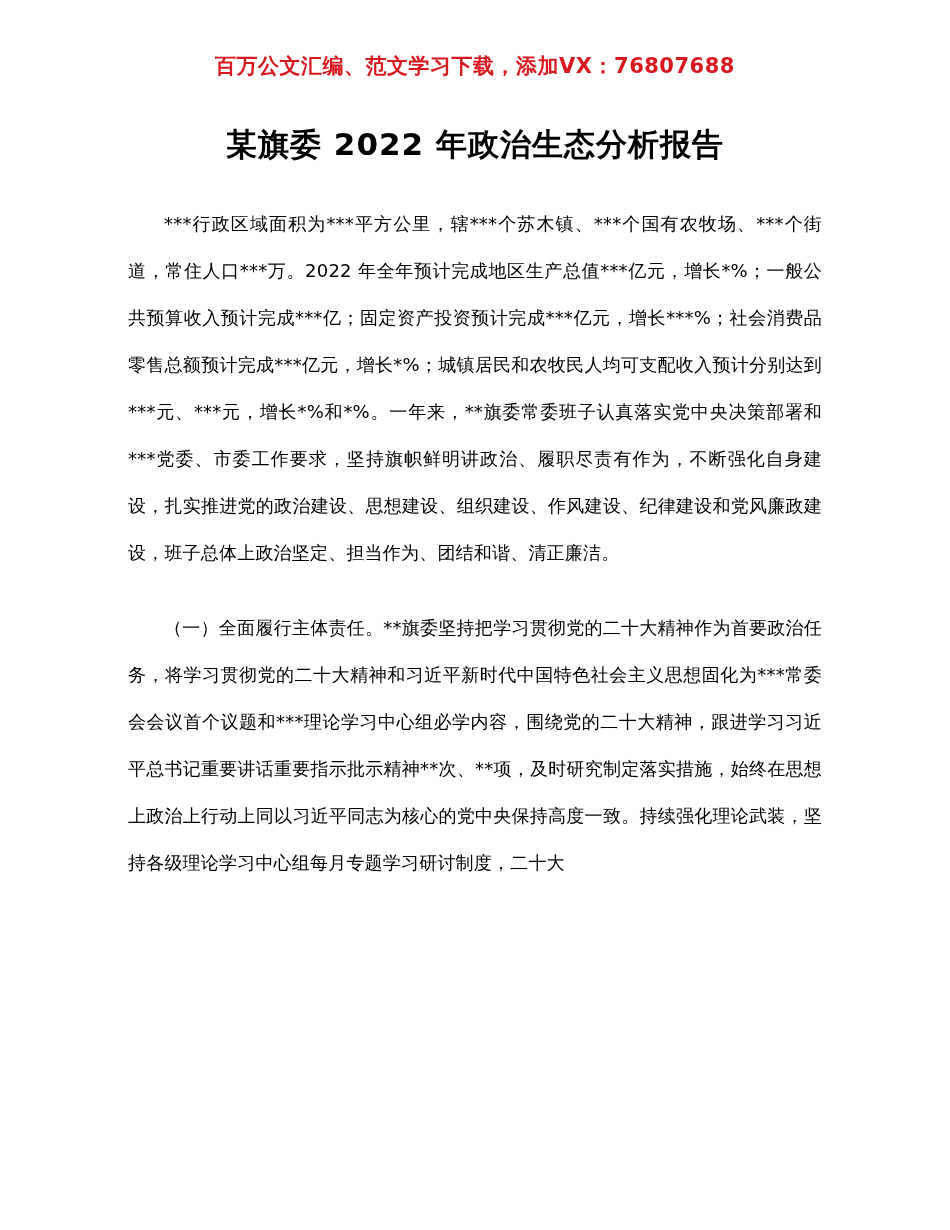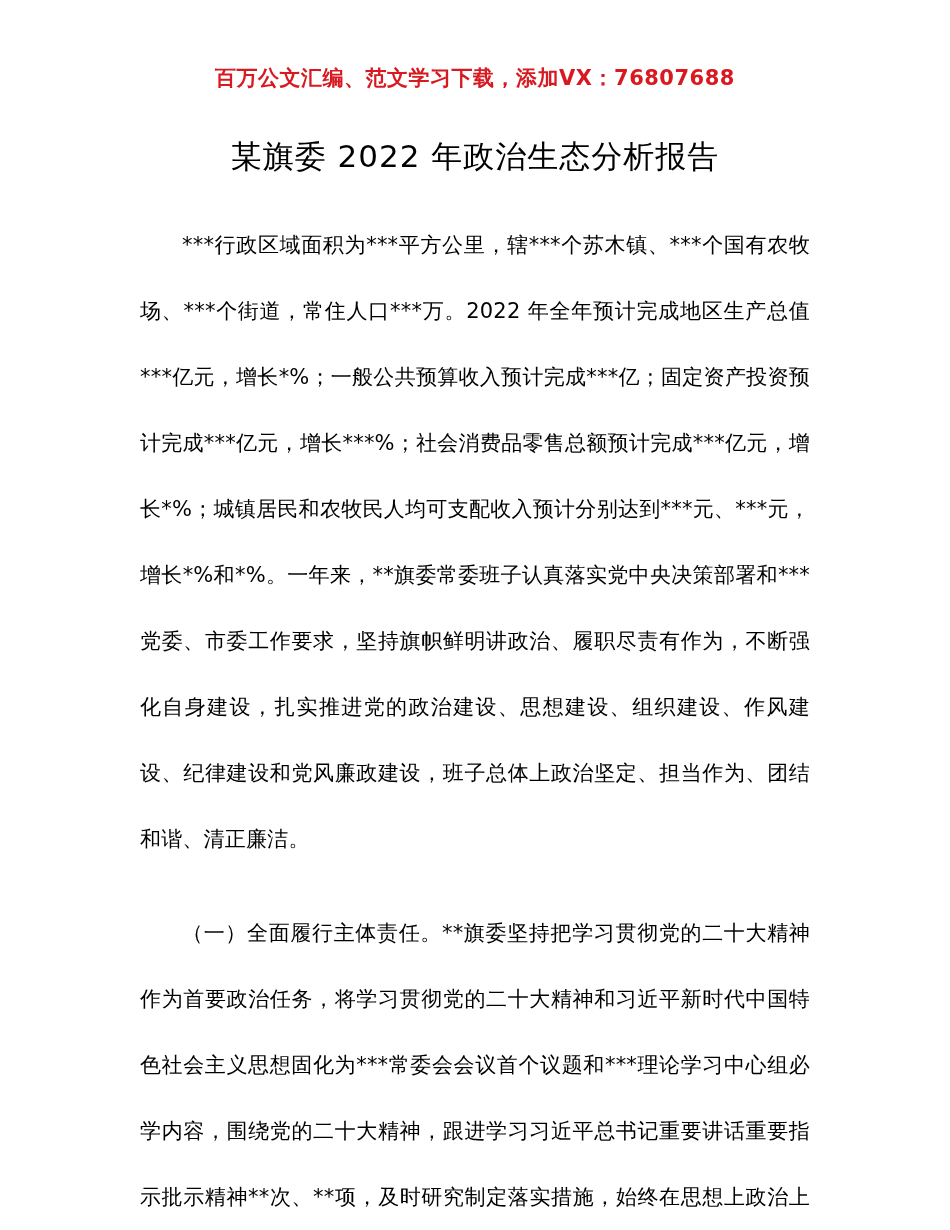--- a/index.html
+++ b/index.html
@@ -12,48 +12,48 @@
     height: 1230px;
     font-family: "DejaVu Sans", "Liberation Sans", sans-serif;
     color: #000000;
     position: relative;
     overflow: hidden;
   }
   .page {
     width: 950px;
     height: 1230px;
     box-sizing: border-box;
-    padding: 12px;
+    padding: 0;
     position: relative;
   }
   .watermark {
     text-align: center;
     color: #d81920;
     font-size: 21px;
     font-weight: bold;
     letter-spacing: 0.5px;
     padding-top: 52px;
     font-family: "DejaVu Sans", "Liberation Sans", sans-serif;
   }
   .doc-body {
     padding: 0 128px 0 128px;
     box-sizing: border-box;
   }
   .doc-title {
     text-align: center;
     font-size: 31px;
-    font-weight: normal;
+    font-weight: bold;
     margin-top: 44px;
     margin-bottom: 10px;
     letter-spacing: 1px;
     font-family: "DejaVu Sans", "Liberation Sans", sans-serif;
   }
   .para {
-    font-size: 21px;
-    line-height: 66px;
+    font-size: 18px;
+    line-height: 47px;
     text-indent: 2em;
     margin: 0;
     text-align: justify;
     letter-spacing: 0.2px;
   }
   .heading {
     font-size: 24.5px;
     line-height: 47px;
     text-indent: 2em;
     margin: 0;

